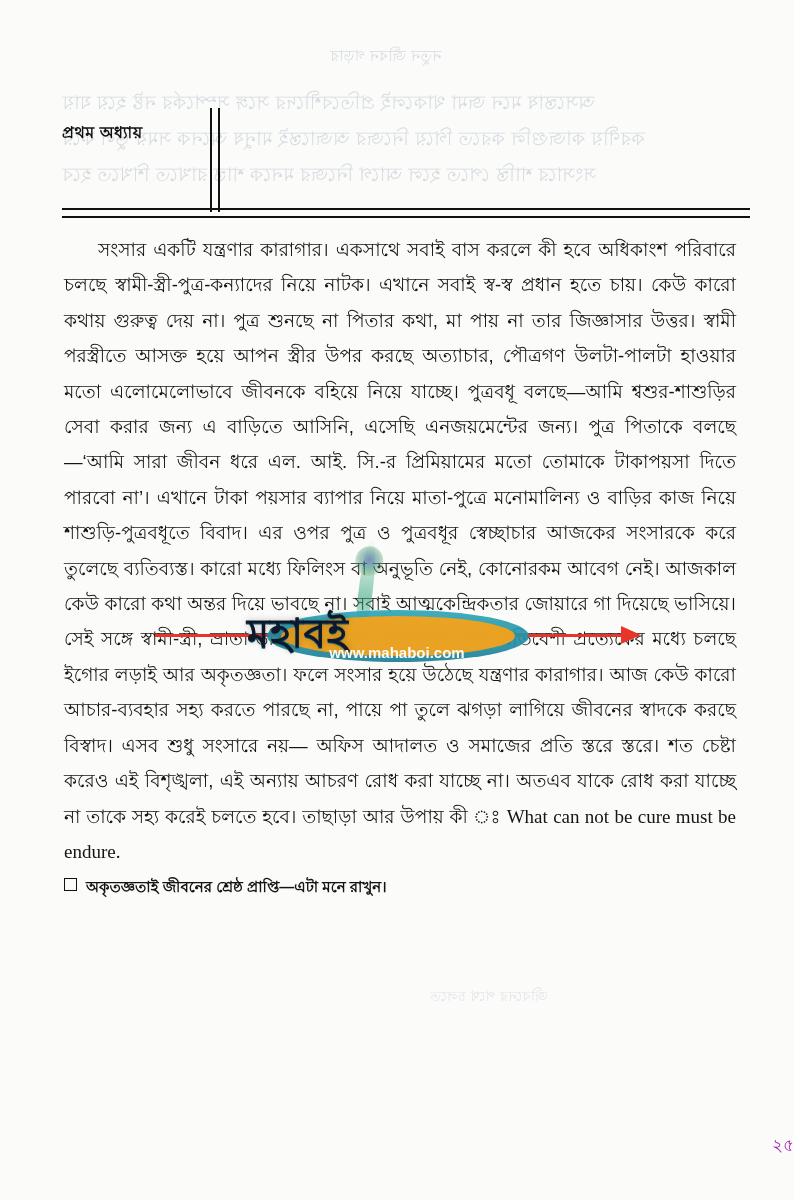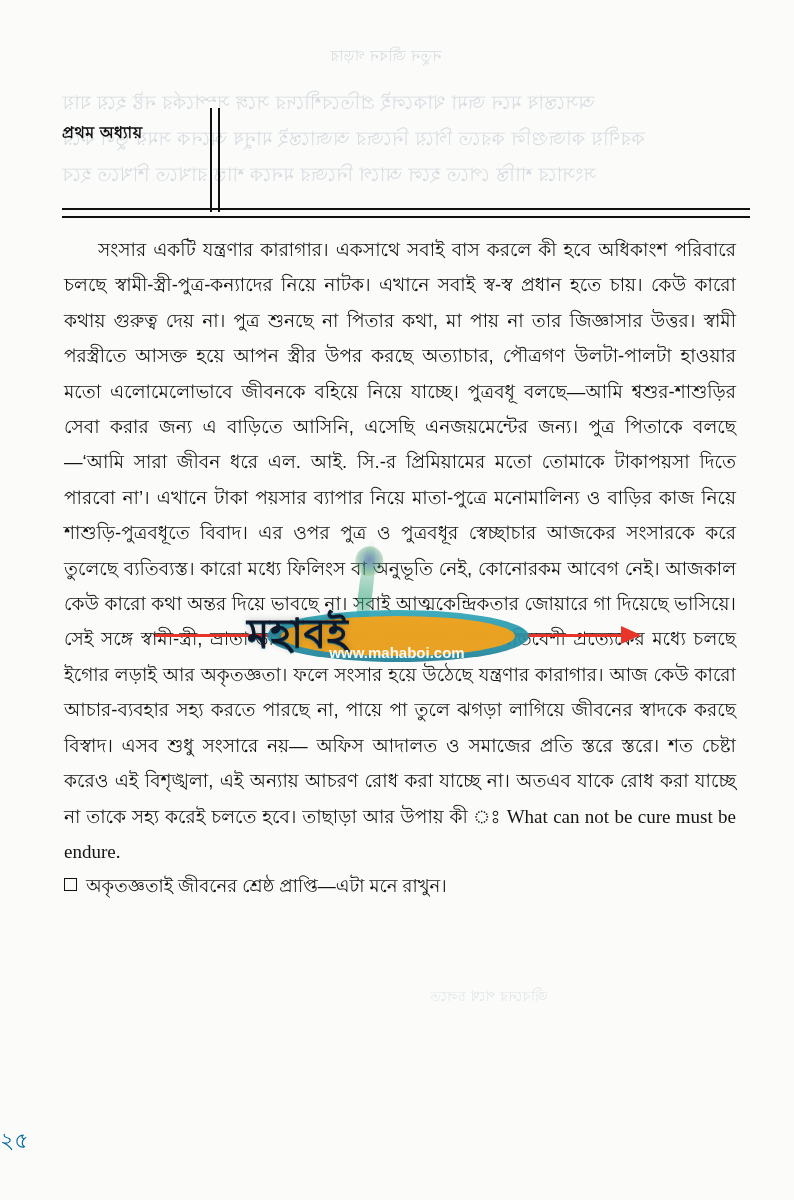--- a/index.html
+++ b/index.html
@@ -105,23 +105,23 @@
   .body-text p {
     margin: 0;
   }
   .indent { text-indent: 34px; }
   .latin {
     font-family: "Liberation Serif", serif;
     font-size: 19px;
   }
   .subhead {
     margin-top: 4px;
-    font-weight: normal;
-    font-family: "Liberation Sans", sans-serif;
-    font-size: 18px;
+    font-weight: bold;
+    font-family: "Liberation Sans", sans-serif;
+    font-size: 15px;
   }
   .box-bullet {
     display: inline-block;
     width: 11px;
     height: 11px;
     border: 1.6px solid #111;
     margin-right: 9px;
     vertical-align: 1px;
   }
 
@@ -214,24 +214,24 @@
     border-radius: 50%;
     background: radial-gradient(circle at 50% 45%, rgba(40,70,150,.55) 0%, rgba(60,140,120,.45) 45%, rgba(140,190,90,.25) 75%, rgba(255,255,255,0) 100%);
   }
 
   
   .page-number {
     position: absolute;
     bottom: 40px;
     left: 0;
     width: 794px;
-    text-align: left;
-    font-family: "Liberation Sans", sans-serif;
-    font-size: 22px;
-    color: #0369a1;
+    text-align: right;
+    font-family: "Liberation Sans", sans-serif;
+    font-size: 17px;
+    color: #a21caf;
   }
 </style>
 </head>
 <body>
 
 <div class="page">
 
   <div class="bleed b0">নতুন জীবন গড়ার</div>
   <div class="bleed b1">অসন্তোষ মনে জমা থাকলেই প্রতিবেশীদের সঙ্গে সম্পর্কের নষ্ট হয়ে যায়</div>
   <div class="bleed b2">করণীয় কাজগুলি করতে গিয়ে নিজের অজান্তেই মানুষ অনেক সময় ভুল করে</div>

